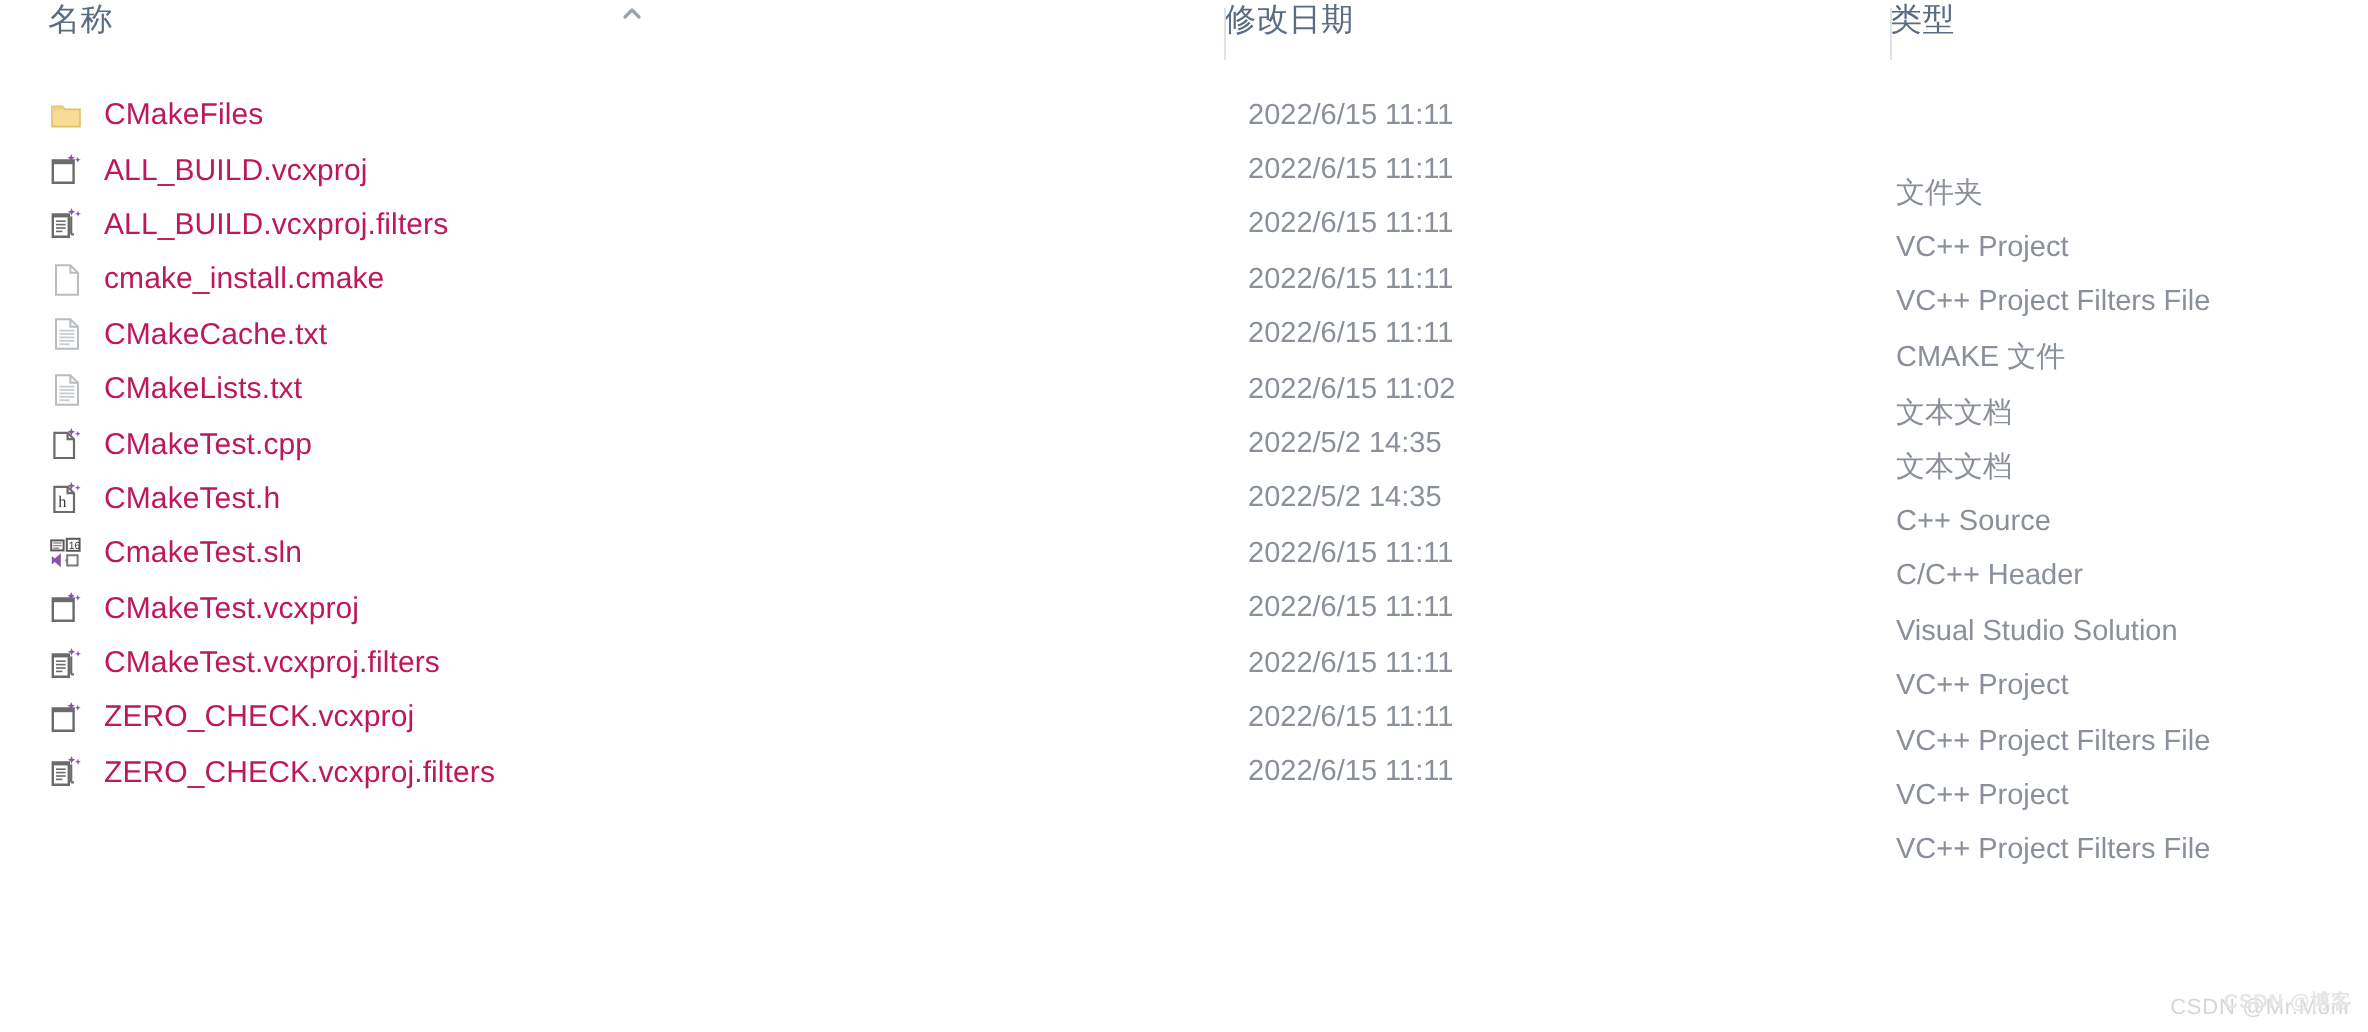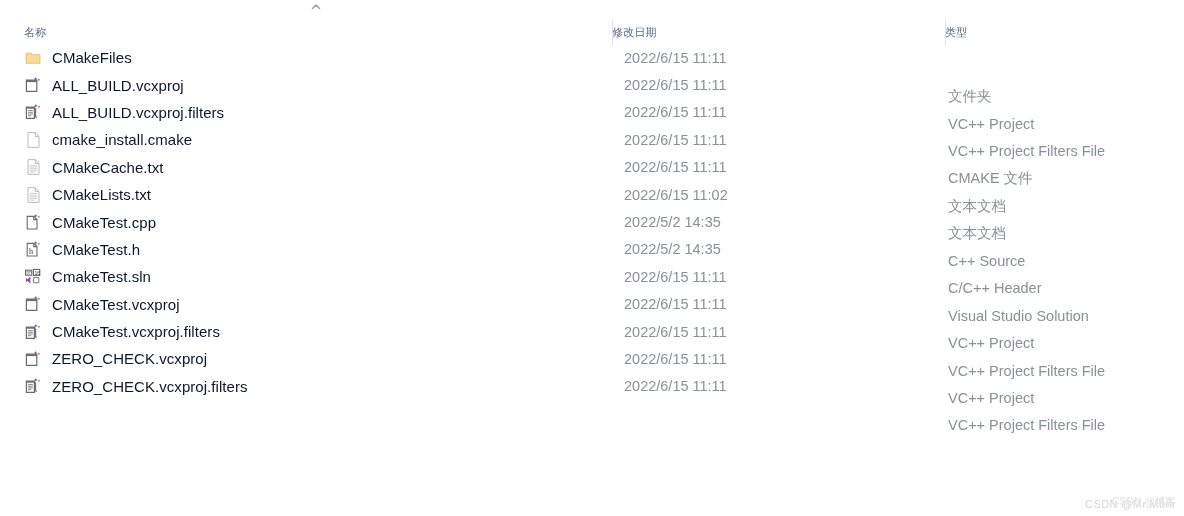--- a/index.html
+++ b/index.html
@@ -26,26 +26,25 @@
   .header {
     position: absolute;
     left: 0;
     top: 0;
     width: 1184px;
     height: 33px;
     background: #ffffff;
   }
   .col-head {
     position: absolute;
-    top: 16px;
+    top: 0;
     height: 33px;
     display: flex;
-    align-items: center;
     color: #5a6b84;
-    font-size: 11px;
+    font-size: 16px;
     letter-spacing: 0.2px;
   }
   .col-head .label { }
   .col-head.has-divider::before {
     content: "";
     position: absolute;
     left: 0;
     top: 4px;
     bottom: 3px;
     width: 1px;
@@ -88,21 +87,21 @@
     display: flex;
     align-items: center;
     white-space: nowrap;
     overflow: hidden;
   }
   .cell-name { left: 24px; width: 580px; }
   .cell-date { left: 624px; width: 320px; color: #8a9099; font-size: 14.5px; }
   .cell-type { left: 948px; width: 234px; color: #8a9099; font-size: 14.5px; margin-top: 39px; }
 
   .name-text {
-    color: #0f172a;
+    color: #be185d;
     font-size: 15px;
     margin-left: 10px;
     letter-spacing: 0.05px;
   }
 
   
   .icon {
     position: relative;
     width: 18px;
     height: 18px;

